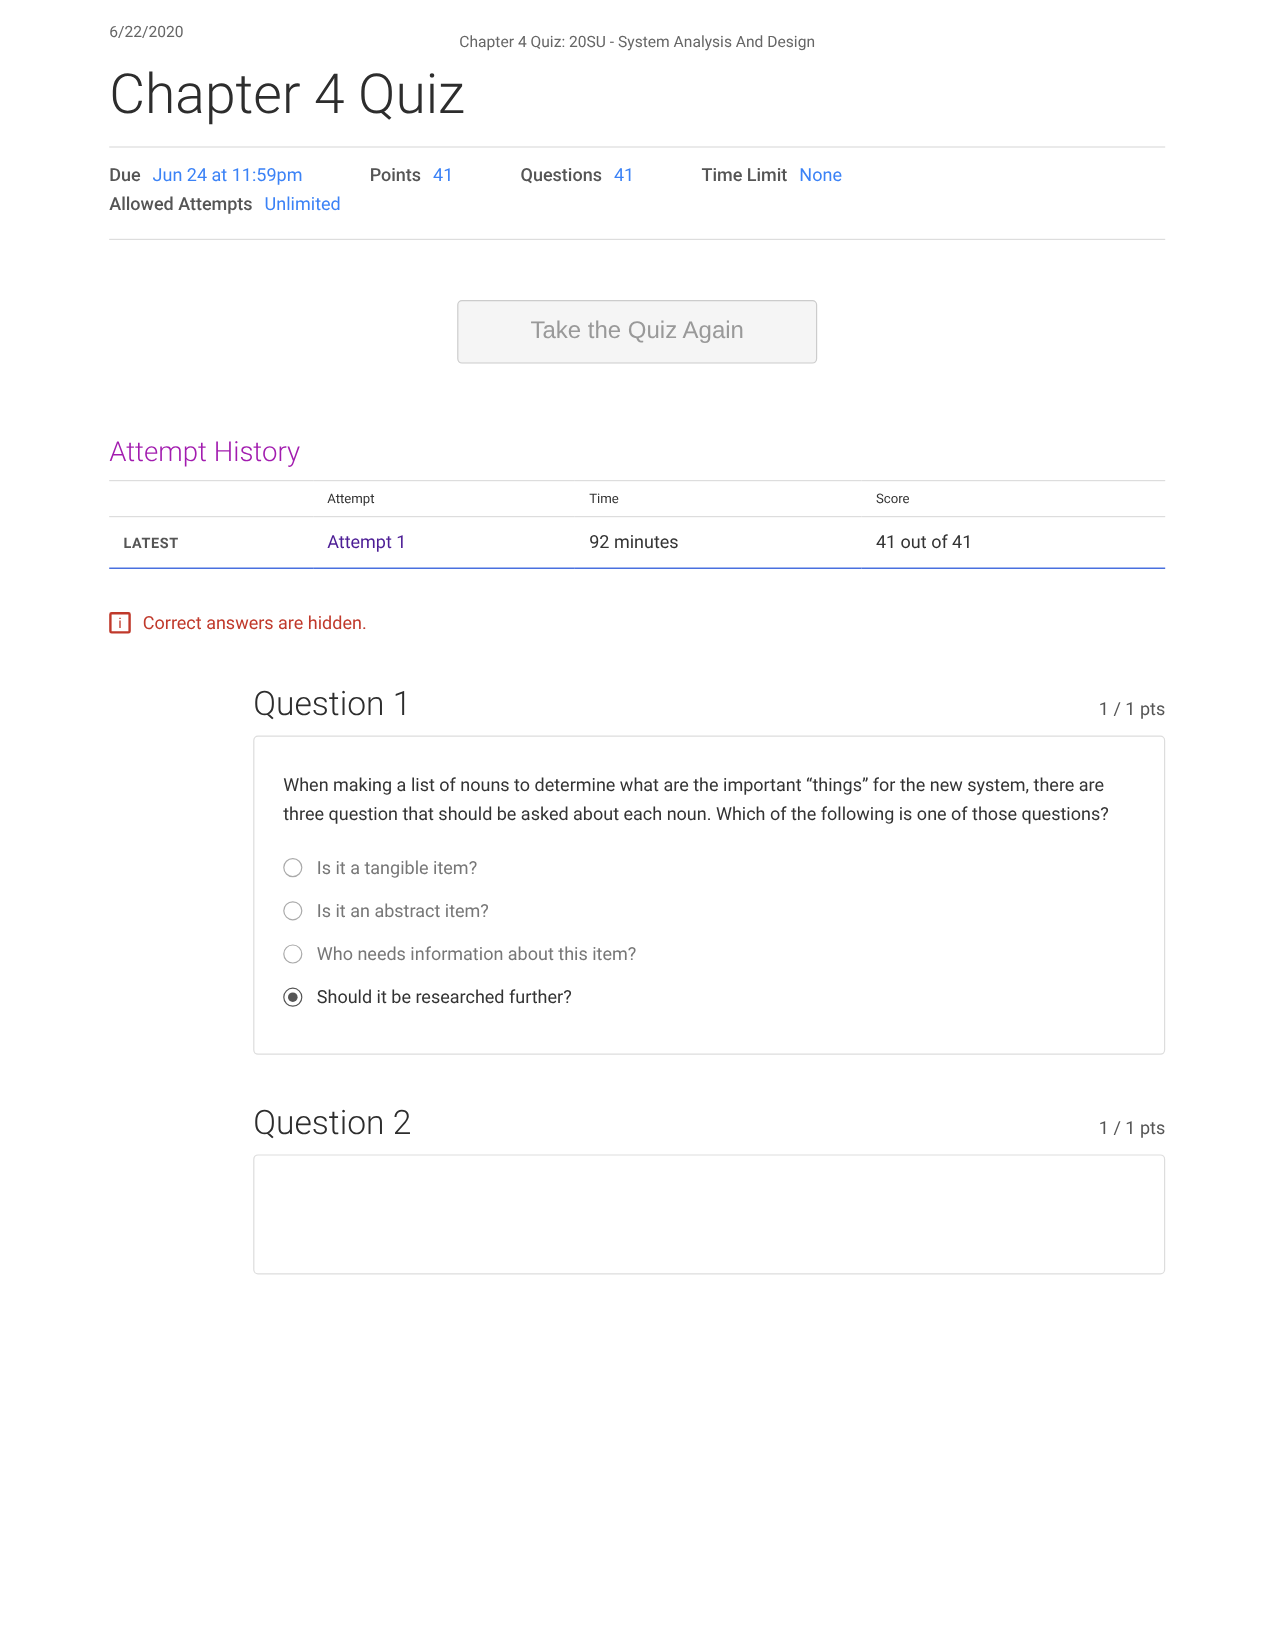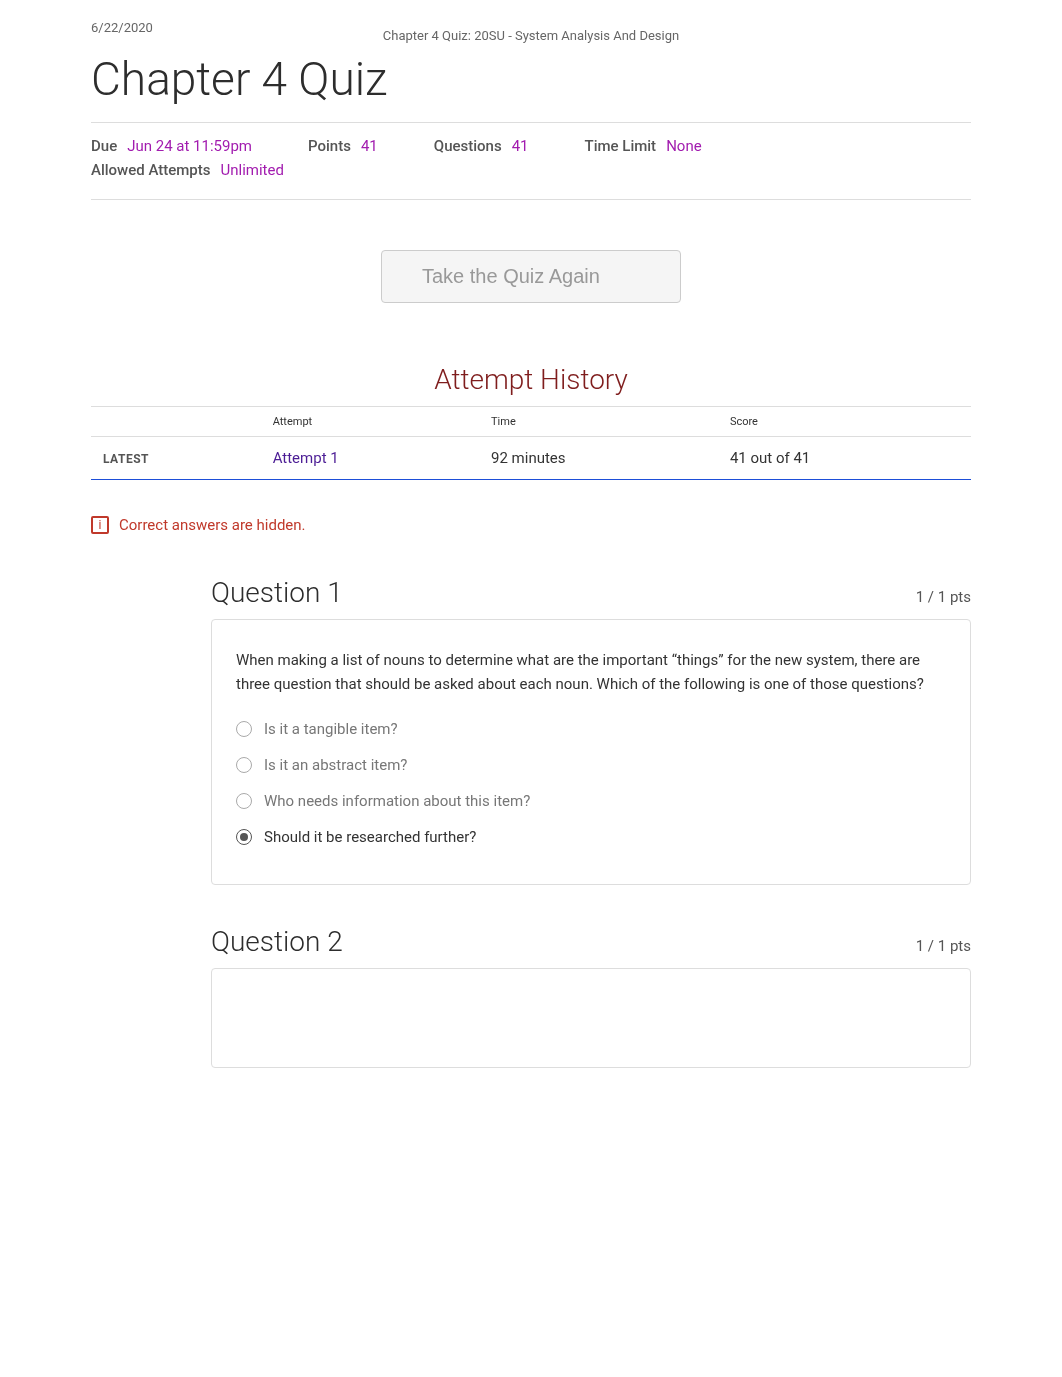--- a/index.html
+++ b/index.html
@@ -40,41 +40,40 @@
       display: flex;
       align-items: center;
       margin-right: 40px;
       gap: 10px;
     }
     .meta-label {
       color: #555;
       font-weight: 500;
     }
     .meta-value {
-      color: #a21caf;
+      color: #3b82f6;
     }
     .btn-take-quiz {
       display: block;
       margin: 30px auto;
       padding: 14px 40px;
       background: #f5f5f5;
       border: 1px solid #ccc;
       border-radius: 4px;
       font-size: 20px;
       color: #999;
       cursor: pointer;
-      text-align: left;
+      text-align: center;
       width: 300px;
     }
     .attempt-history-title {
-      font-size: 28px;
+      font-size: 23px;
       font-weight: 300;
-      color: #7f1d1d;
+      color: #a21caf;
       margin: 20px 0 10px 0;
-      text-align: center;
     }
     .history-table {
       width: 100%;
       border-collapse: collapse;
       margin-bottom: 10px;
     }
     .history-table th {
       font-weight: normal;
       font-size: 11px;
       color: #333;

